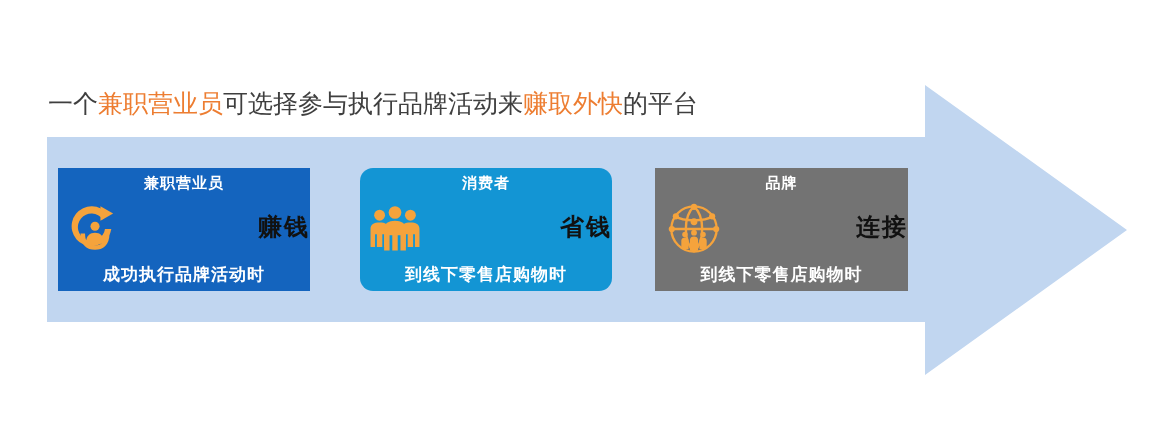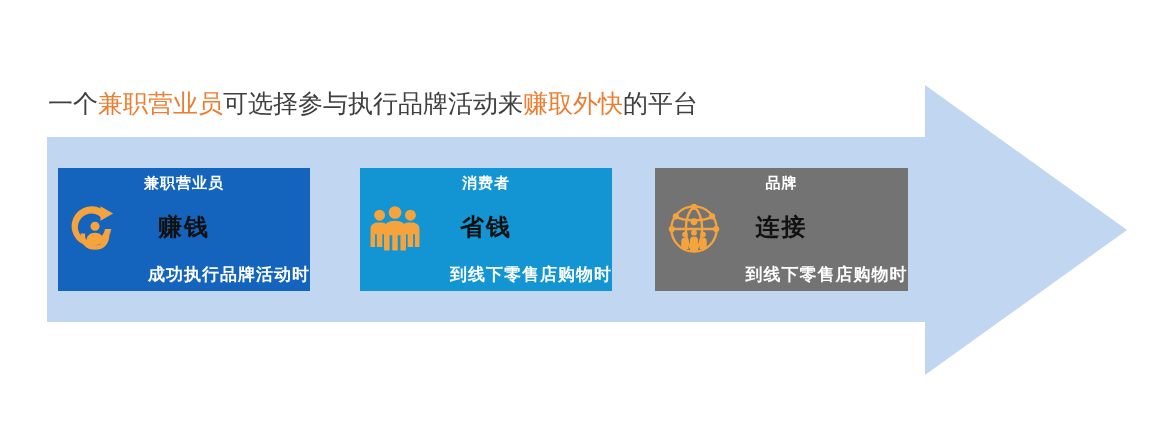--- a/index.html
+++ b/index.html
@@ -56,21 +56,21 @@
     width: 850px;
     height: 123px;
   }
   .card {
     position: absolute;
     top: 0;
     height: 123px;
     overflow: hidden;
   }
   .card.c0 { left: 0px;   width: 252px; background: #1464be; }
-  .card.c1 { left: 302px; width: 252px; background: #1395d4; }
+  .card.c1 { left: 302px; width: 252px; background: #1395d4; border-radius: 13px; }
   .card.c2 { left: 597px; width: 253px; background: #737373; }
 
   .card-head {
     position: absolute;
     top: 5px;
     left: 0;
     width: 100%;
     text-align: center;
     color: #ffffff;
     font-size: 15px;
@@ -82,28 +82,27 @@
     position: absolute;
     bottom: 6px;
     left: 0;
     width: 100%;
     text-align: center;
     color: #ffffff;
     font-size: 17px;
     line-height: 22px;
     font-weight: bold;
     letter-spacing: 1px;
-    margin-left: 45px;
   }
   .card-main {
     position: absolute;
     top: 44px;
     left: 0;
     width: 100%;
-    text-align: center;
+    text-align: right;
     color: #111111;
     font-size: 24px;
     line-height: 30px;
     font-weight: bold;
     letter-spacing: 2px;
   }
   .card-icon {
     position: absolute;
     left: 8px;
     top: 32px;

